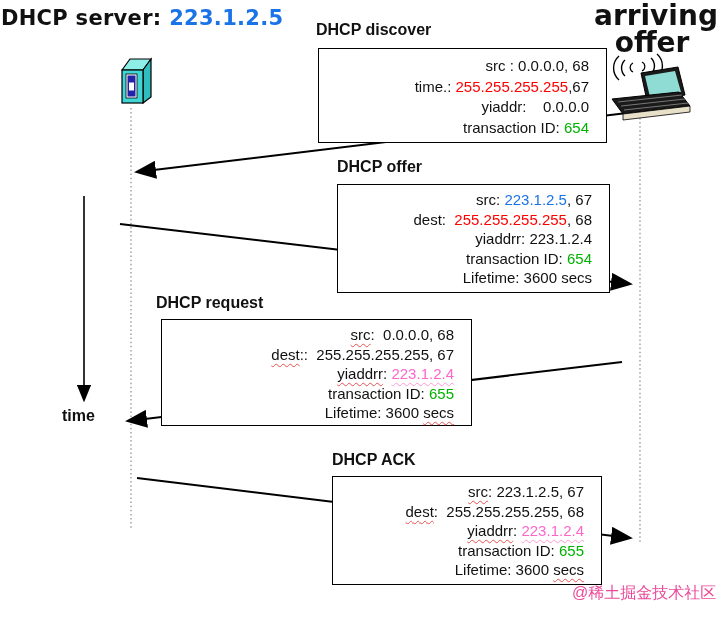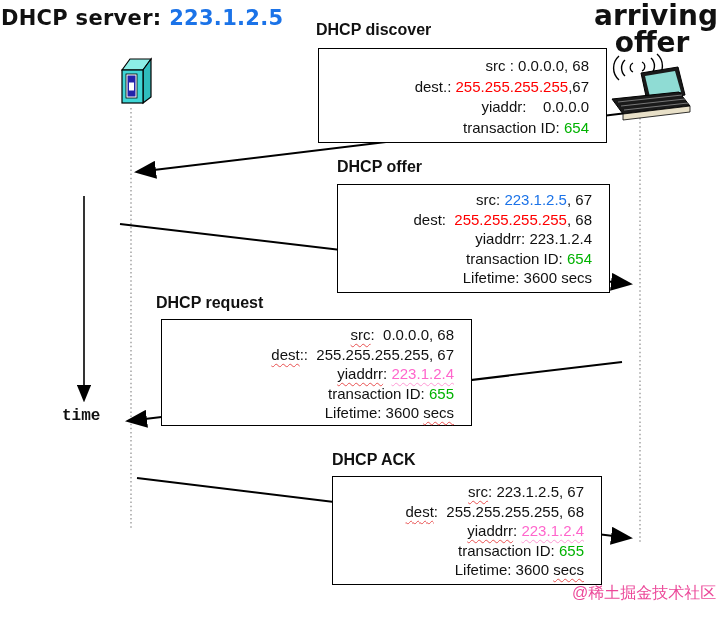--- a/index.html
+++ b/index.html
@@ -4,21 +4,21 @@
 <style>
   html,body{margin:0;padding:0;background:#fff;}
   .stage{position:relative;width:726px;height:617px;background:#fff;overflow:hidden;
          font-family:"Liberation Sans",sans-serif;color:#111;}
   .svg-layer{position:absolute;left:0;top:0;z-index:1;}
   .hdr-server{position:absolute;left:1px;top:6px;z-index:3;
       font-family:"DejaVu Sans",sans-serif;font-size:21px;font-weight:600;letter-spacing:.3px;white-space:pre;}
   .hdr-client{position:absolute;left:594px;top:2px;width:116px;z-index:3;text-align:center;
       font-family:"DejaVu Sans",sans-serif;font-size:28px;font-weight:600;line-height:27px;}
   .time-label{position:absolute;left:62px;top:407px;z-index:3;
-      font-family:Liberation Mono, monospace;font-size:16px;font-weight:600;text-align:right;}
+      font-family:Liberation Sans, sans-serif;font-size:16px;font-weight:600;text-align:right;}
   .msg-title{position:absolute;z-index:3;font-size:16px;font-weight:bold;white-space:pre;}
   #t-discover{left:316px;top:21px;}
   #t-offer{left:337px;top:158px;}
   #t-request{left:156px;top:294px;}
   #t-ack{left:332px;top:451px;}
   .msg-box{position:absolute;z-index:2;background:#fff;border:1.6px solid #000;
       box-sizing:border-box;padding:5px 17px 0 10px;text-align:right;}
   #b-discover{left:318px;top:48px;width:289px;height:95px;padding-top:7px;}
   #b-offer{left:337px;top:184px;width:273px;height:109px;}
   #b-request{left:161px;top:319px;width:311px;height:107px;}
@@ -84,21 +84,21 @@
 
   <div class="time-label">time</div>
 
   <div class="msg-title" id="t-discover">DHCP discover</div>
   <div class="msg-title" id="t-offer">DHCP offer</div>
   <div class="msg-title" id="t-request">DHCP request</div>
   <div class="msg-title" id="t-ack">DHCP ACK</div>
 
   <div class="msg-box" id="b-discover">
       <div class="msg-line"><span>src : 0.0.0.0, 68</span></div>
-      <div class="msg-line"><span>dest.: </span><span style="color: rgb(255, 0, 0);">255.255.255.255</span><span>,67</span></div>
+      <div class="msg-line"><span>time.: </span><span style="color: rgb(255, 0, 0);">255.255.255.255</span><span>,67</span></div>
       <div class="msg-line"><span>yiaddr:    0.0.0.0</span></div>
       <div class="msg-line"><span>transaction ID: </span><span style="color: rgb(0, 178, 0);">654</span></div>
     </div>
   <div class="msg-box" id="b-offer">
       <div class="msg-line"><span>src: </span><span style="color: rgb(27, 115, 232);">223.1.2.5</span><span>, 67</span></div>
       <div class="msg-line"><span>dest:  </span><span style="color: rgb(255, 0, 0);">255.255.255.255</span><span>, 68</span></div>
       <div class="msg-line"><span>yiaddrr: 223.1.2.4</span></div>
       <div class="msg-line"><span>transaction ID: </span><span style="color: rgb(0, 178, 0);">654</span></div>
       <div class="msg-line"><span>Lifetime: 3600 secs</span></div>
     </div>

